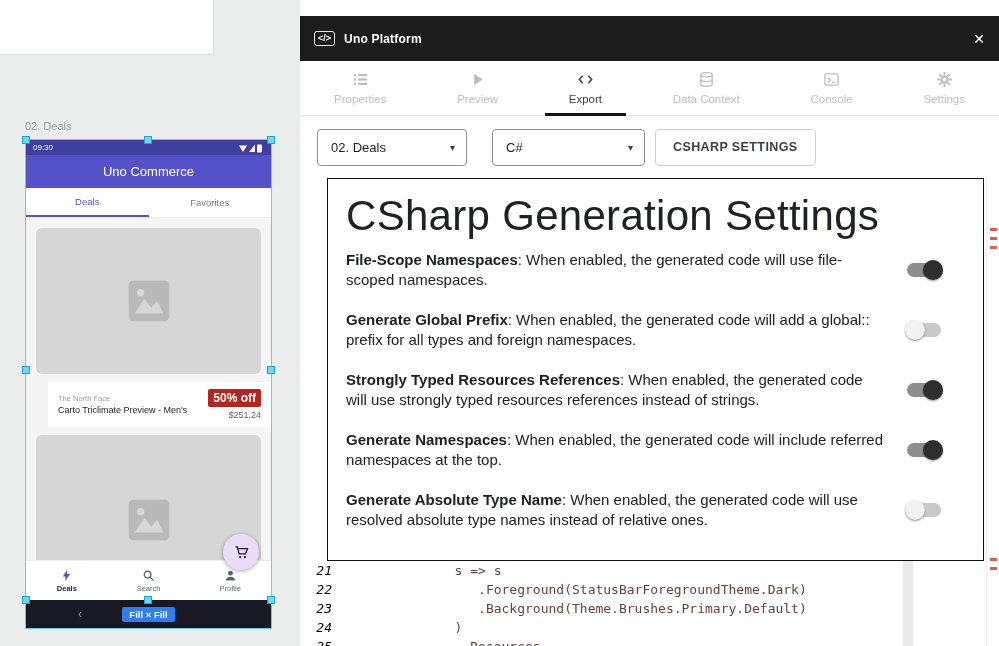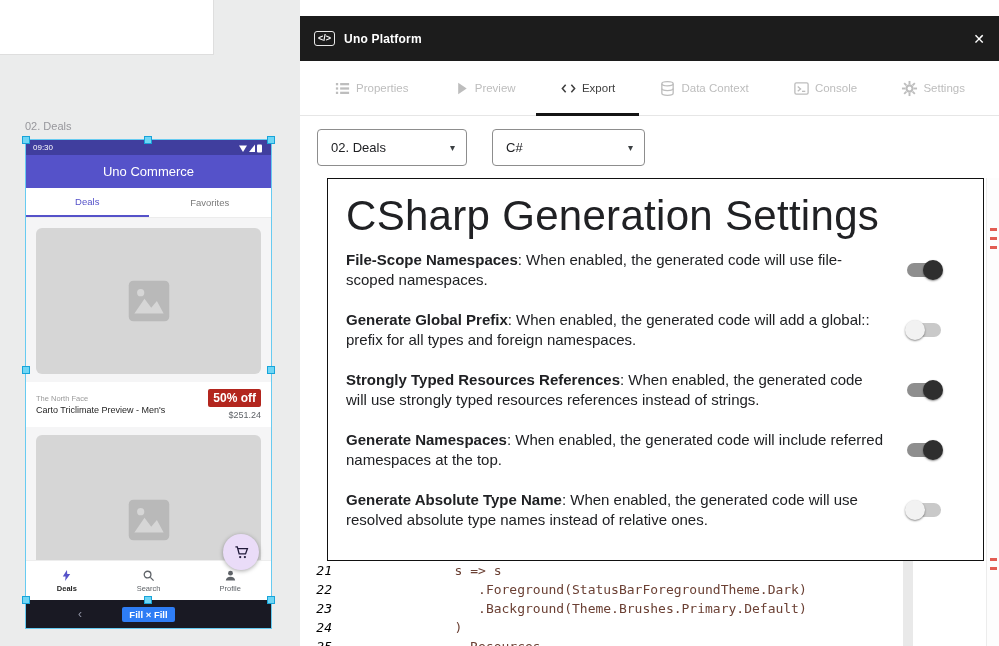--- a/index.html
+++ b/index.html
@@ -20,21 +20,21 @@
   .appbar{height:33px;background:#5552c9;color:#fff;font-size:13px;display:flex;
     align-items:center;justify-content:center;flex:none;}
   .ptabs{height:30px;background:#fff;display:flex;border-bottom:1px solid #ececec;flex:none;}
   .ptab{flex:1;display:flex;align-items:center;justify-content:center;font-size:9.5px;color:#7a7a7a;}
   .ptab.active{color:#5552c9;border-bottom:2px solid #5552c9;}
   .pcontent{flex:1;background:#f5f5f6;overflow:hidden;}
   .pcard{margin:10px 10px 0;height:146px;background:#d6d6d6;border-radius:6px;
     display:flex;align-items:center;justify-content:center;}
   .pcard.second{height:170px;margin-top:8px;}
   .prodrow{margin-top:8px;background:#fff;padding:6px 10px 7px;display:flex;
-    justify-content:space-between;align-items:center;}
+    justify-content:space-between;align-items:center;margin-left:22px;}
   .brand{font-size:7.5px;color:#9a9a9a;margin-bottom:2px;}
   .pname{font-size:9px;color:#1f1f1f;}
   .pricebox{text-align:right;}
   .badge{display:inline-block;background:#b3261e;color:#fff;font-size:12px;font-weight:bold;
     padding:2px 5px;border-radius:2px;}
   .price{display:block;font-size:9px;color:#5f6368;margin-top:3px;}
   .fab{position:absolute;right:12px;top:394px;width:36px;height:36px;border-radius:50%;background:#eadcf8;
     display:flex;align-items:center;justify-content:center;color:#211a3a;box-shadow:0 1px 4px rgba(0,0,0,.35);z-index:3;}
   .pnav{height:40px;background:#fff;border-top:1px solid #ededed;display:flex;flex:none;}
   .pnav-item{flex:1;display:flex;flex-direction:column;align-items:center;justify-content:center;gap:2px;
@@ -51,21 +51,21 @@
   
   .phead{position:absolute;left:300px;top:16px;width:699px;height:45px;background:#1c1c1c;display:flex;
     align-items:center;padding:0 14px;color:#fff;z-index:6;}
   .appicon{font-size:9px;font-weight:bold;border:1px solid #e9e9e9;border-radius:3px;padding:2px 3px;
     margin-right:9px;line-height:1;}
   .ptitle{font-size:12px;font-weight:bold;letter-spacing:.2px;}
   .close{margin-left:auto;font-size:14px;color:#fff;cursor:pointer;}
 
   .ptabbar{position:absolute;left:300px;top:61px;width:699px;height:55px;background:#fff;
     border-bottom:1px solid #e6e6e6;display:flex;justify-content:space-between;padding:0 24px;z-index:2;}
-  .dtab{display:flex;flex-direction:row;align-items:center;justify-content:center;gap:5px;
+  .dtab{display:flex;flex-direction:column;align-items:center;justify-content:center;gap:5px;
     font-size:11.5px;color:#bdbdbd;position:relative;padding:0 10px;cursor:pointer;}
   .dtab .ticon{display:flex;}
   .dtab.active{color:#3f3f3f;}
   .dtab.active::after{content:"";position:absolute;left:-14px;right:-14px;bottom:-1px;height:3px;background:#141414;}
 
   .toolbar{position:absolute;left:300px;top:116px;width:699px;height:62px;background:#fff;display:flex;
     align-items:center;padding:0 17px;z-index:2;}
   .select{width:150px;height:37px;border:1px solid #8d8d8d;border-radius:4px;background:#fff;display:flex;
     align-items:center;justify-content:space-between;padding:0 11px 0 13px;font-size:13px;color:#202124;cursor:pointer;}
   .select .caret{font-size:10px;color:#3c4043;}
@@ -283,20 +283,21 @@
 
   <div class="toolbar">
     <div class="select">
       <span>02. Deals</span>
       <span class="caret">▾</span>
     </div>
     <div class="select lang">
       <span>C#</span>
       <span class="caret">▾</span>
     </div>
+    <div class="btn">CSHARP SETTINGS</div>
   </div>
 
   <div class="codearea">
     <div class="cline">
       <span class="lnum">21</span>
       <span class="ccode">              s =&gt; s</span>
     </div>
     <div class="cline">
       <span class="lnum">22</span>
       <span class="ccode">                 .Foreground(StatusBarForegroundTheme.Dark)</span>

